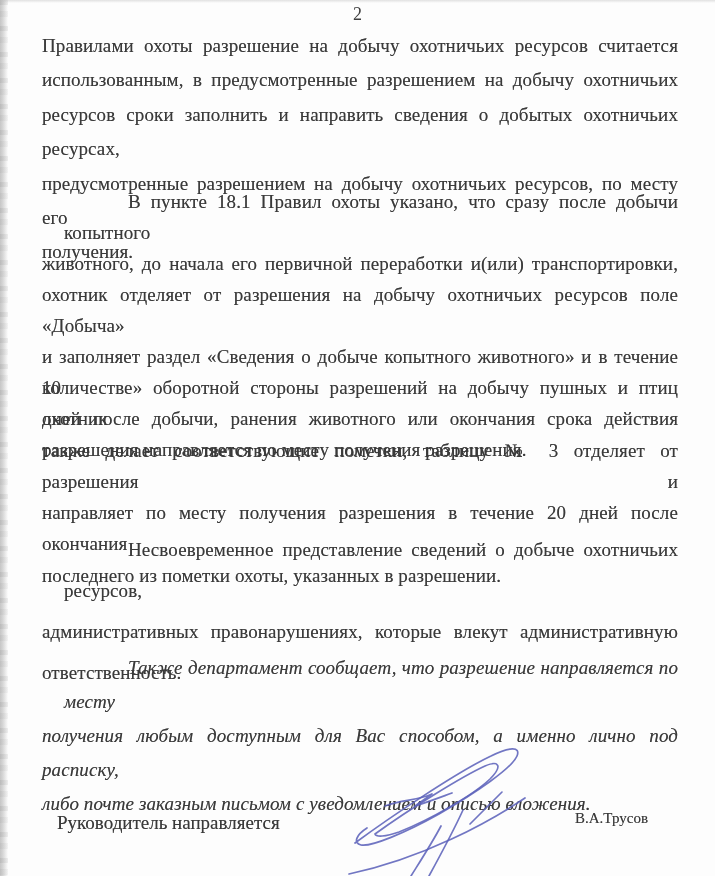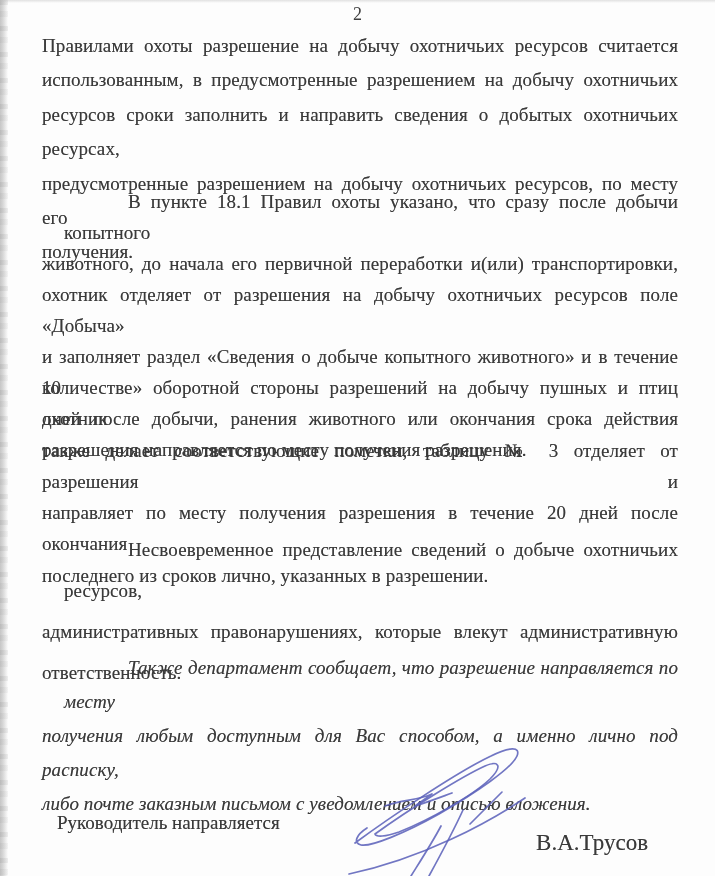--- a/index.html
+++ b/index.html
@@ -42,21 +42,21 @@
   .p5{top:651px;line-height:34px;font-style:italic;}
   .line{text-align:justify;text-align-last:justify;}
   .line.last{text-align:center;text-align-last:left;}
   .line.ind{text-indent:64px;margin-left:22px;}
   .sign-role{
     position:absolute;left:57px;top:812px;
     font-size:19px;text-shadow:0 0 .6px rgba(58,58,58,.55);
   }
   .sign-name{
     position:absolute;right:67px;top:810px;
-    font-size:23px;text-shadow:0 0 .6px rgba(58,58,58,.55);margin-top:20px;
+    font-size:15px;text-shadow:0 0 .6px rgba(58,58,58,.55);
   }
   .signature-svg{
     position:absolute;left:328px;top:740px;
     width:262px;height:136px;
   }
   .signature-svg path{
     fill:none;stroke-width:1.7;
     stroke-linecap:round;stroke-linejoin:round;opacity:.88;
   }
 </style>
@@ -84,21 +84,21 @@
     <div class="line">охотник отделяет от разрешения на добычу охотничьих ресурсов поле «Добыча»</div>
     <div class="line">и заполняет раздел «Сведения о добыче копытного животного» и в течение 10</div>
     <div class="line">дней после добычи, ранения животного или окончания срока действия</div>
     <div class="line last">разрешения направляется по месту получения разрешения.</div>
   </div>
 
   <div class="para p3">
     <div class="line">количестве» оборотной стороны разрешений на добычу пушных и птиц охотник</div>
     <div class="line">также делает соответствующие пометки, таблицу № 3 отделяет от разрешения и</div>
     <div class="line">направляет по месту получения разрешения в течение 20 дней после окончания</div>
-    <div class="line last">последнего из сроков лично, указанных в разрешении.</div>
+    <div class="line last">последнего из пометки охоты, указанных в разрешении.</div>
   </div>
 
   <div class="para p4">
     <div class="line ind">Несвоевременное представление сведений о добыче охотничьих ресурсов,</div>
     <div class="line">административных правонарушениях, которые влекут административную</div>
     <div class="line last">ответственность.</div>
   </div>
 
   <div class="para p5">
     <div class="line ind">Также департамент сообщает, что разрешение направляется по месту</div>

